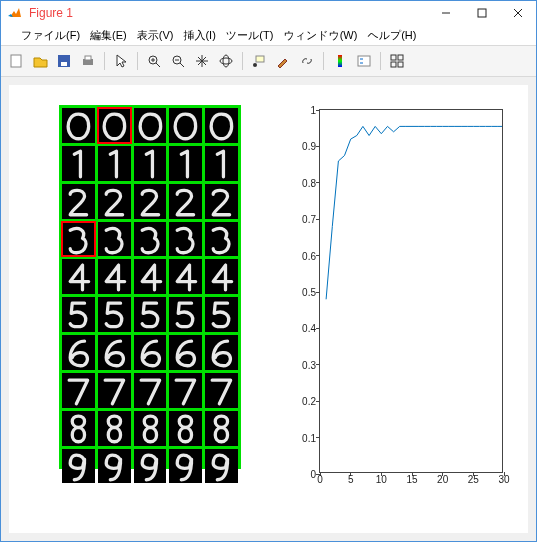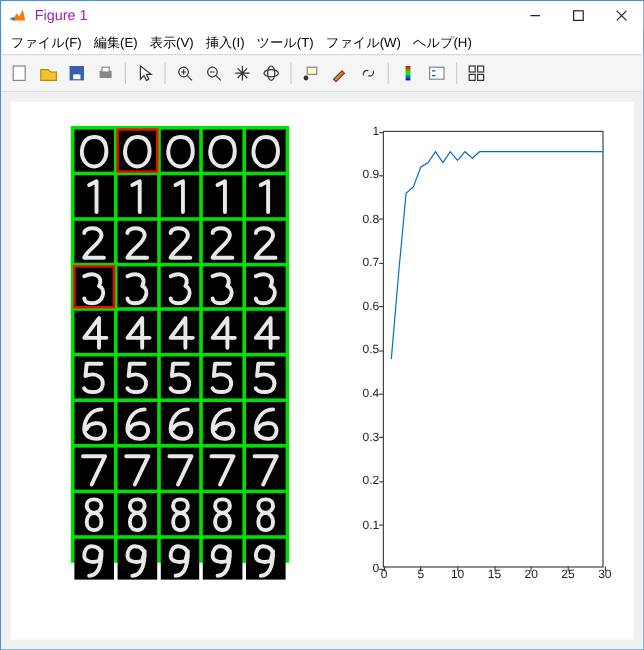--- a/index.html
+++ b/index.html
@@ -1,23 +1,23 @@
 <!DOCTYPE html>
 <html><head>
 <meta charset="utf-8">
 <style>
   html,body{margin:0;padding:0;background:#fff;font-family:"Segoe UI","Meiryo UI",sans-serif;font-size:11px;color:#000}
   .win{width:537px;height:542px;box-sizing:border-box;border:1px solid #4a90d9;background:#fff;display:flex;flex-direction:column}
   .titlebar{height:24px;display:flex;align-items:center;background:#fff;border-bottom:0}
   .app-icon{width:16px;height:16px;margin:0 6px;display:inline-flex;align-items:center;justify-content:center}
-  .title-text{flex:1;font-size:12px;color:#a21caf}
+  .title-text{flex:1;font-size:12px;color:#ef4444}
   .win-controls{display:flex;height:100%}
   .win-btn{width:36px;display:flex;align-items:center;justify-content:center;color:#222}
   .win-btn svg{width:10px;height:10px}
-  .menubar{height:20px;display:flex;align-items:center;padding:0 4px;gap:2px;border-bottom:0}
+  .menubar{height:20px;display:flex;align-items:center;padding:0 16px;gap:2px;border-bottom:0}
   .menu-item{padding:2px 4px}
   .toolbar{height:26px;display:flex;align-items:center;padding:2px 4px;gap:2px;border-top:1px solid #d9d9d9;border-bottom:1px solid #d9d9d9;background:#f5f5f5}
   .tbtn{width:20px;height:20px;display:flex;align-items:center;justify-content:center;border:1px solid transparent;border-radius:2px}
   .tsep{width:1px;height:18px;background:#ccc;margin:0 3px}
   .canvas{flex:1;background:#f0f0f0;position:relative}
   .figure-area{position:absolute;inset:8px;background:#fff}
   .digit-grid{position:absolute;left:50px;top:20px;width:182px;height:364px;background:#00e000;display:grid;grid-template-columns:repeat(5,1fr);grid-template-rows:repeat(10,1fr);gap:3px;padding:3px;box-sizing:border-box}
   .cell{background:#000;position:relative;display:flex;align-items:center;justify-content:center}
   .cell.err{outline:2px solid #ff0000;outline-offset:-1px}
   .cell svg{width:100%;height:100%}
@@ -58,21 +58,21 @@
         </div>
     </div>
   </div>
 
   <div class="menubar">
     <span class="menu-item">ファイル(F)</span>
     <span class="menu-item">編集(E)</span>
     <span class="menu-item">表示(V)</span>
     <span class="menu-item">挿入(I)</span>
     <span class="menu-item">ツール(T)</span>
-    <span class="menu-item">ファイル(W)</span>
+    <span class="menu-item">ウィンドウ(W)</span>
     <span class="menu-item">ヘルプ(H)</span>
   </div>
 
   <div class="toolbar" id="toolbar">
       <div class="tbtn">
         <svg width="16" height="16" viewBox="0 0 16 16">
           <rect x="3" y="2" width="10" height="12" fill="#fff" stroke="#888"></rect>
         </svg>
       </div>
       <div class="tbtn">

